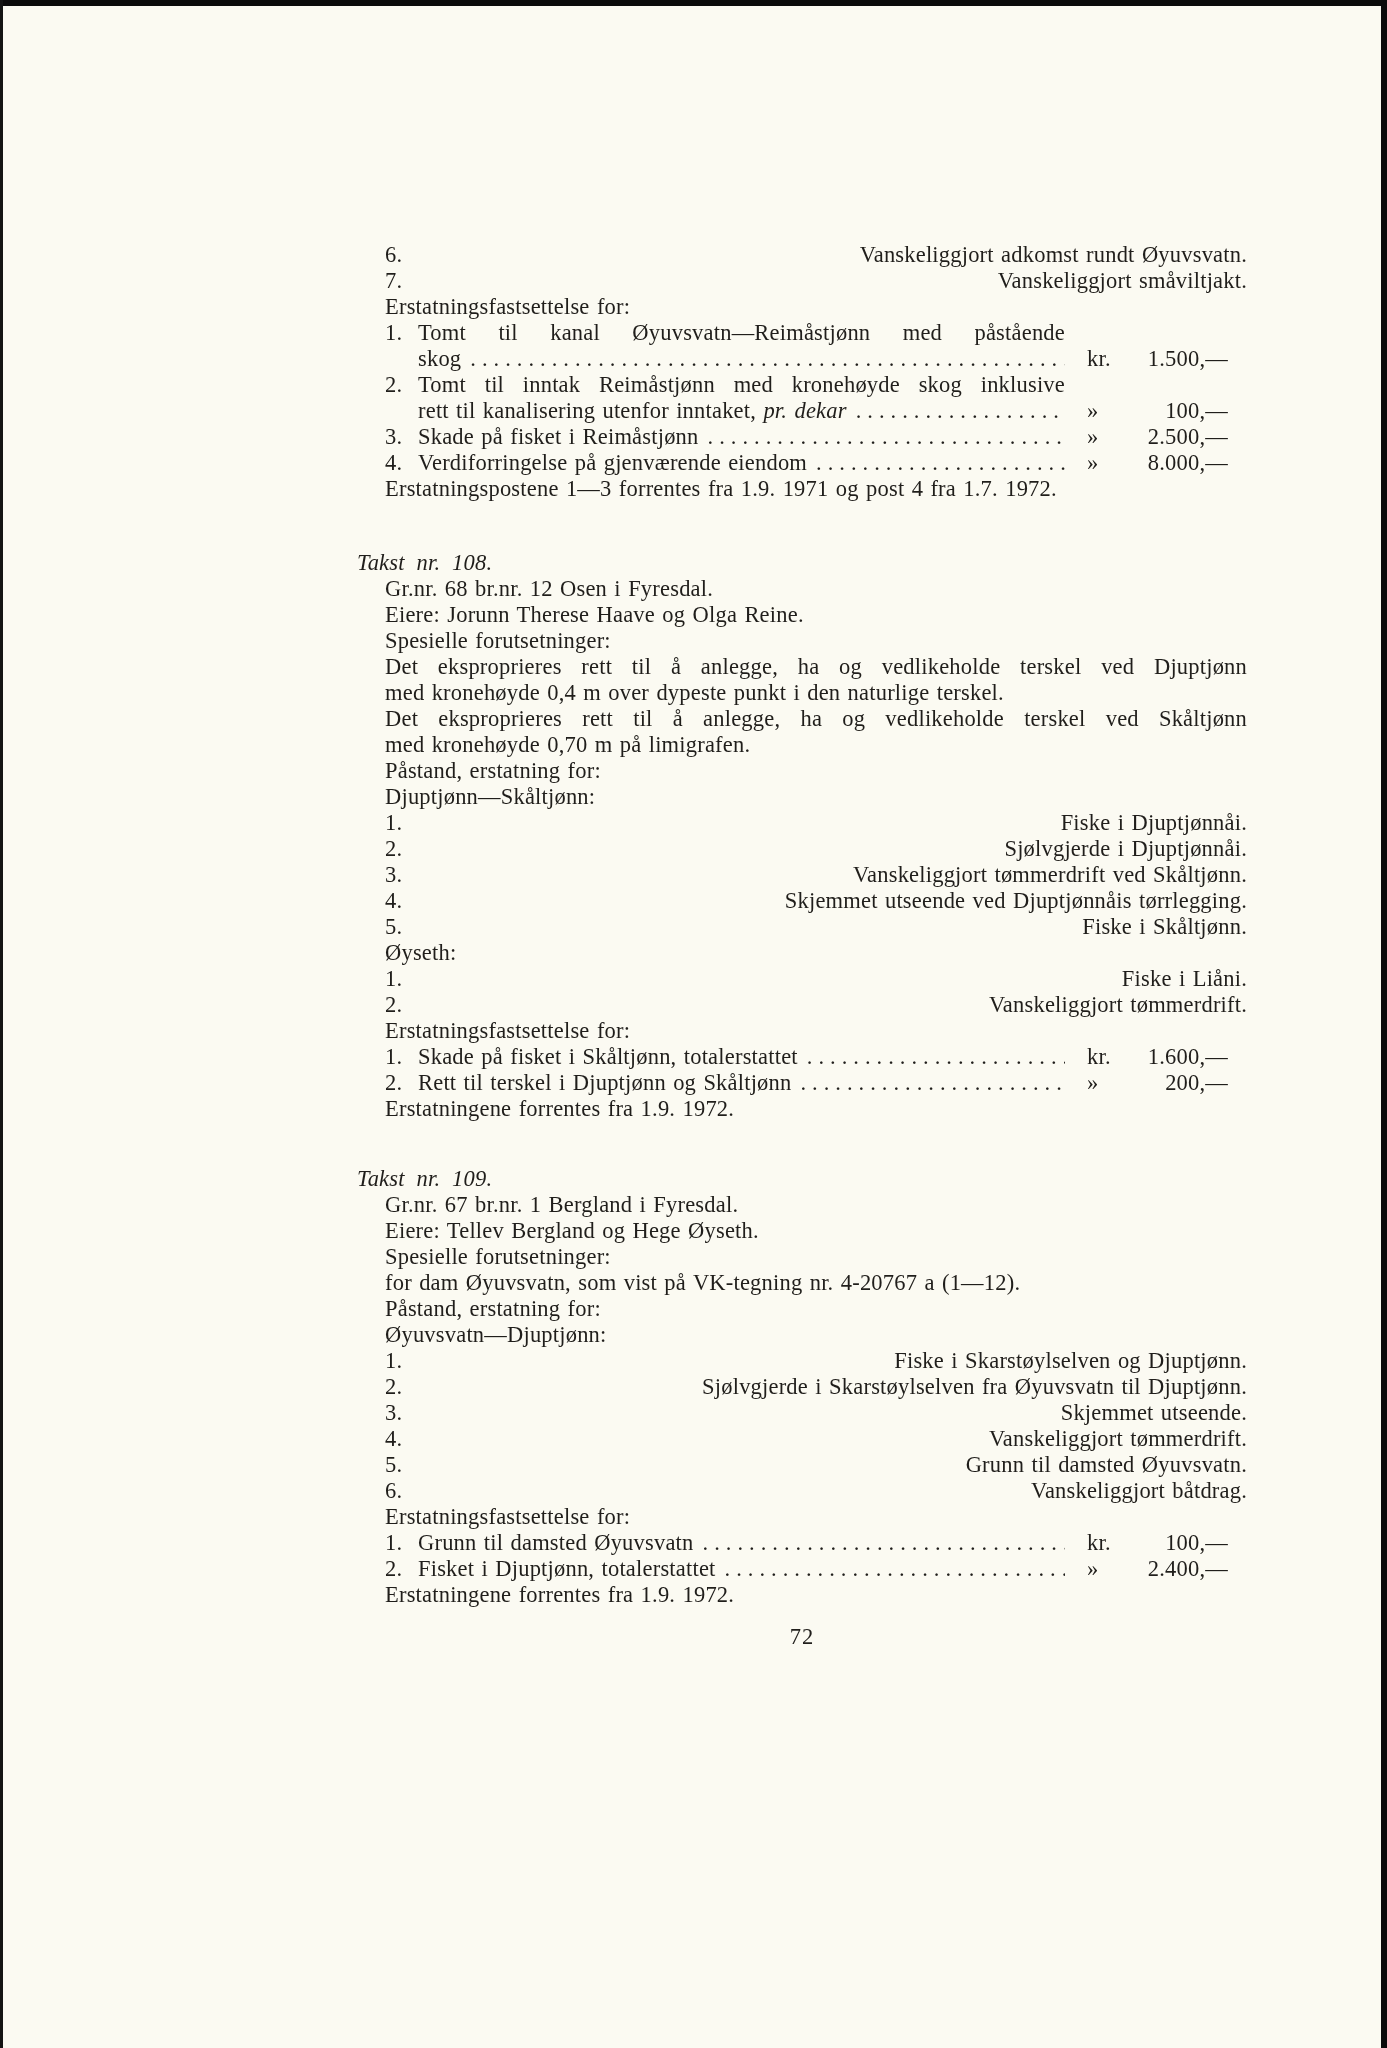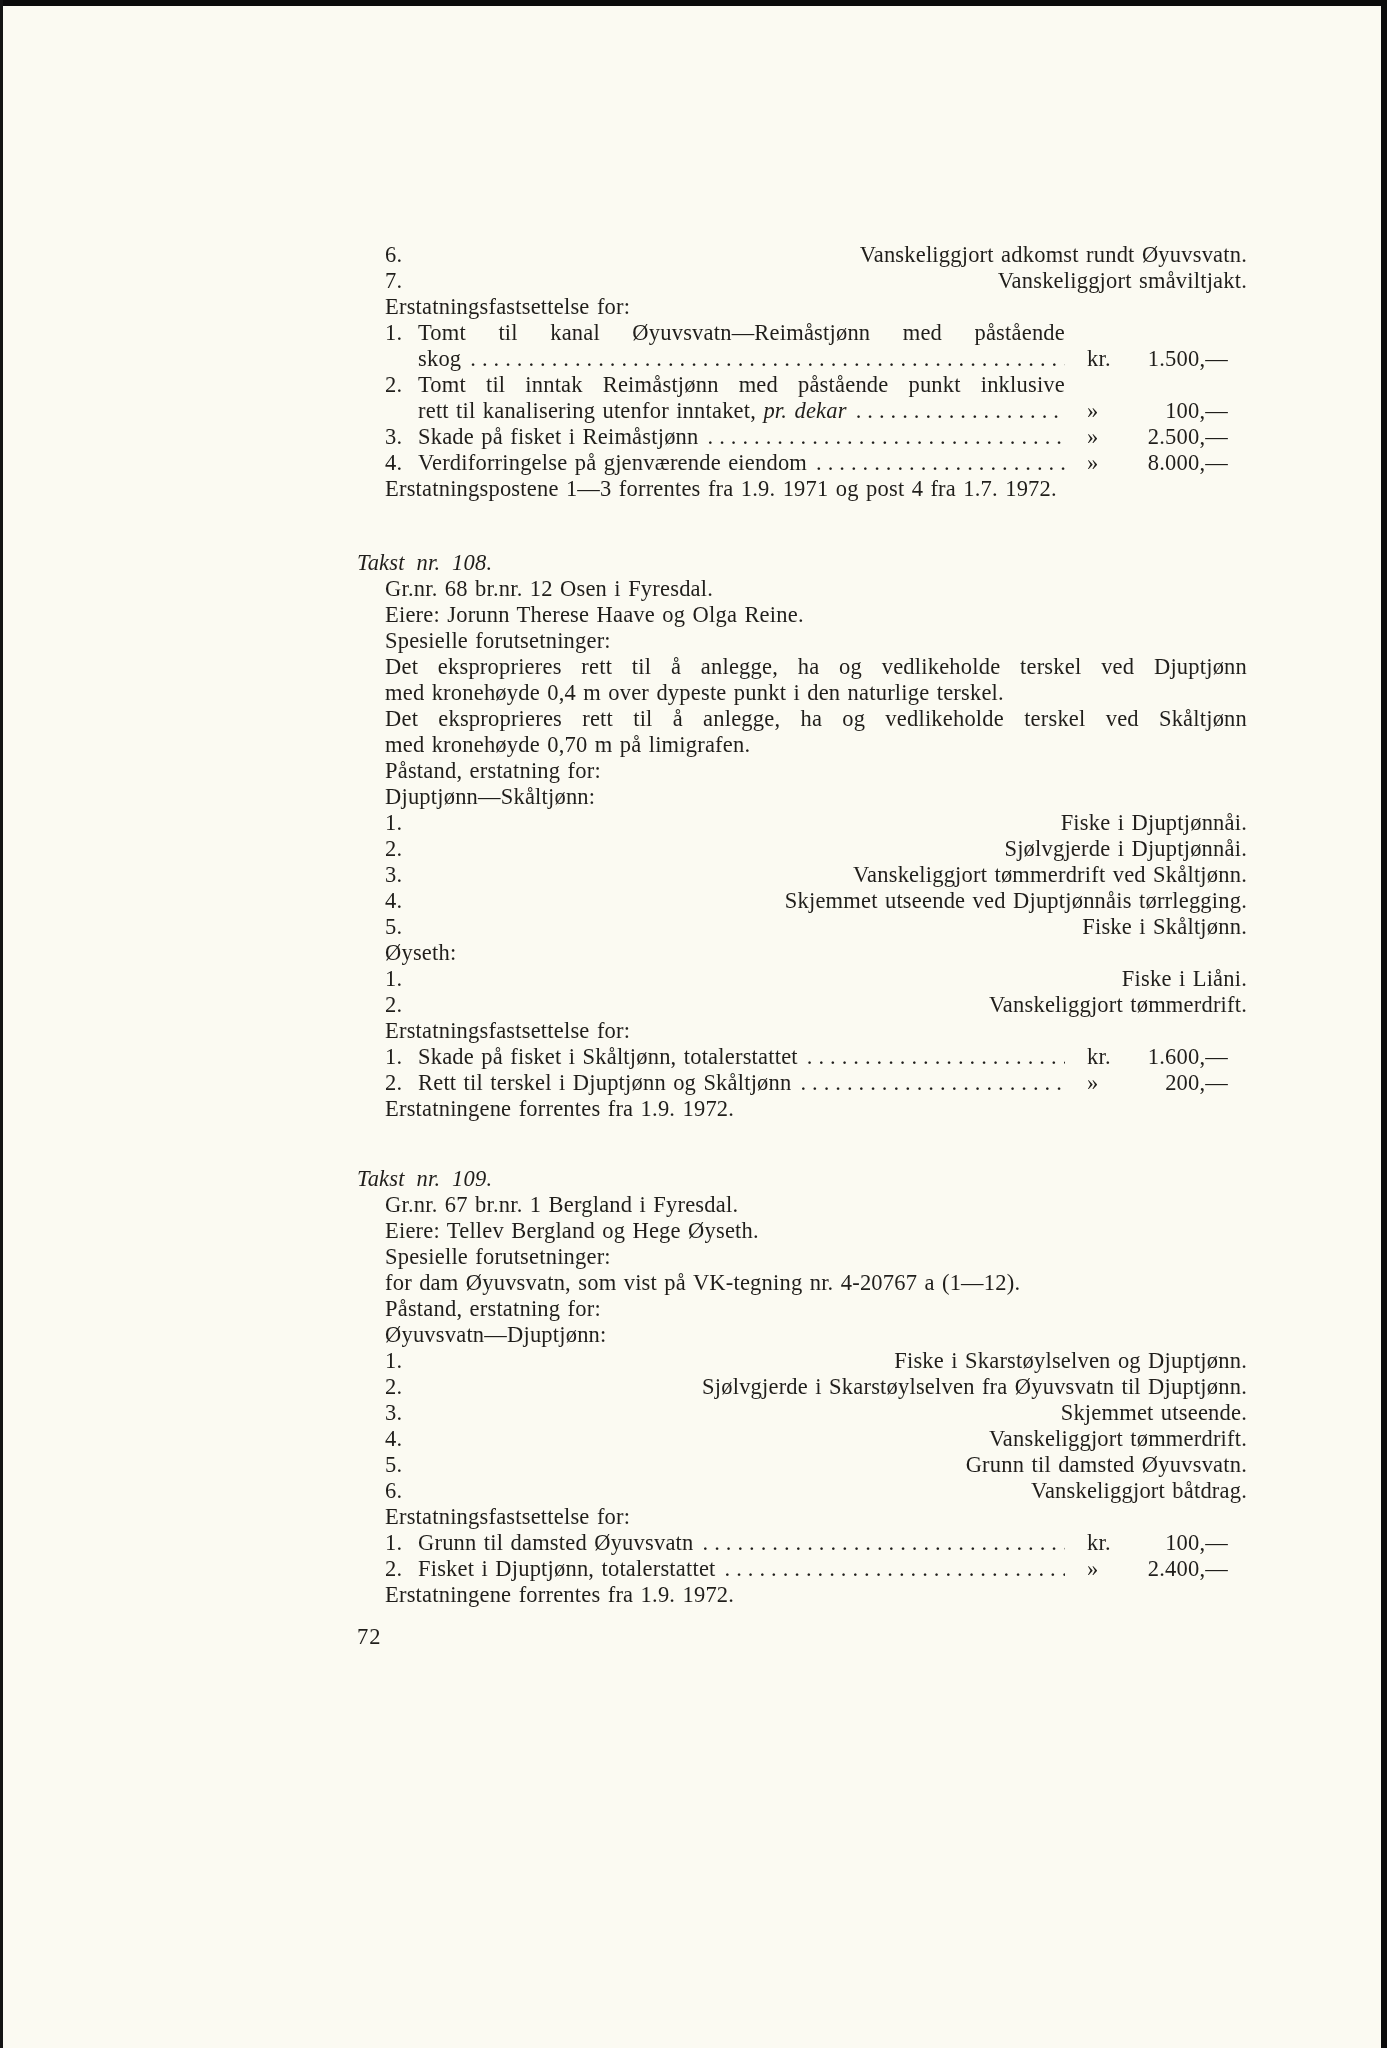--- a/index.html
+++ b/index.html
@@ -38,21 +38,21 @@
   .leader::after {
     content: "................................................................................";
     letter-spacing: 6px;
   }
   .cur { flex: 0 0 44px; margin-left: 22px; }
   .amt { flex: 0 0 97px; text-align: right; }
   .it  { font-style: italic; }
 
   .sec-108 { margin-top: 48px; }
   .sec-109 { margin-top: 44px; }
-  .pagenum { margin-top: 16px; text-align: left; letter-spacing: 1px; }
+  .pagenum { margin-top: 16px; text-align: center; letter-spacing: 1px; }
 </style>
 </head>
 <body>
 
 <div class="page">
   <div class="edge-top"></div>
   <div class="edge-left"></div>
   <div class="edge-right"></div>
 
   <div class="content">
@@ -77,21 +77,21 @@
         <span class="albl">
           <span class="albl-text"><span>skog</span></span>
           <span class="leader"></span>
         </span>
         <span class="cur">kr.</span>
         <span class="amt">1.500,—</span>
       </div>
 
       <div class="line item">
         <span class="num">2.</span>
-        <span class="itext jt">Tomt til inntak Reimåstjønn med påstående punkt inklusive</span>
+        <span class="itext jt">Tomt til inntak Reimåstjønn med kronehøyde skog inklusive</span>
       </div>
       <div class="line arow">
         <span class="num"></span>
         <span class="albl">
           <span class="albl-text"><span>rett til kanalisering utenfor inntaket, </span><span class="it">pr. dekar</span></span>
           <span class="leader"></span>
         </span>
         <span class="cur">»</span>
         <span class="amt">100,—</span>
       </div>

